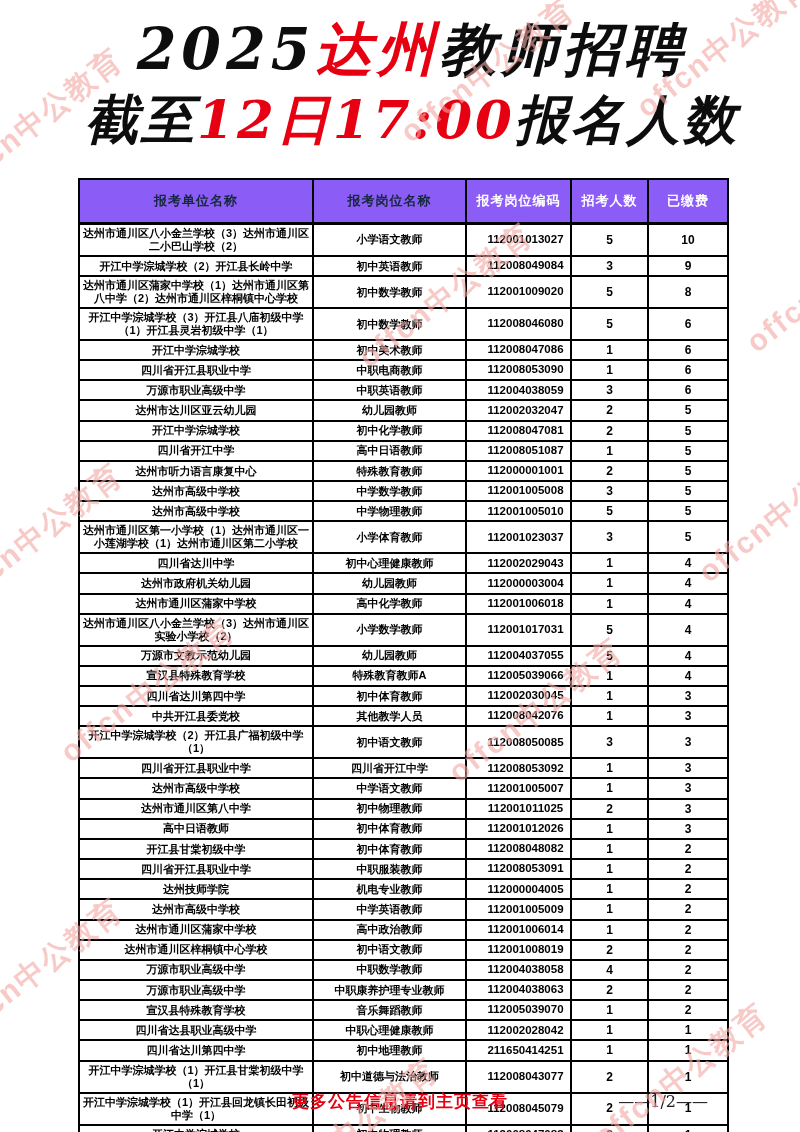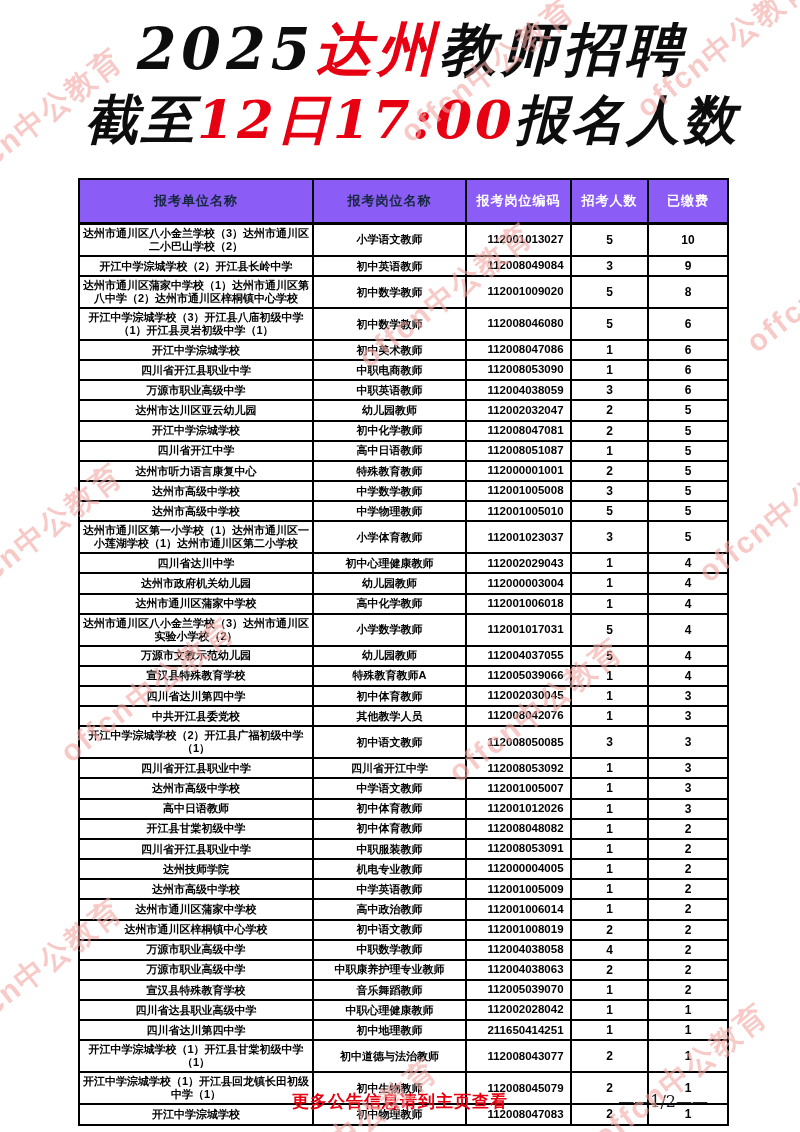--- a/index.html
+++ b/index.html
@@ -275,20 +275,27 @@
     <td class="c-num">3</td>
   </tr>
         <tr>
     <td class="c-unit">达州市高级中学校</td>
     <td class="c-pos">中学语文教师</td>
     <td class="c-code">112001005007</td>
     <td class="c-num">1</td>
     <td class="c-num">3</td>
   </tr>
         <tr>
+    <td class="c-unit">达州市通川区第八中学</td>
+    <td class="c-pos">初中物理教师</td>
+    <td class="c-code">112001011025</td>
+    <td class="c-num">2</td>
+    <td class="c-num">3</td>
+  </tr>
+        <tr>
     <td class="c-unit">高中日语教师</td>
     <td class="c-pos">初中体育教师</td>
     <td class="c-code">112001012026</td>
     <td class="c-num">1</td>
     <td class="c-num">3</td>
   </tr>
         <tr>
     <td class="c-unit">开江县甘棠初级中学</td>
     <td class="c-pos">初中体育教师</td>
     <td class="c-code">112008048082</td>

